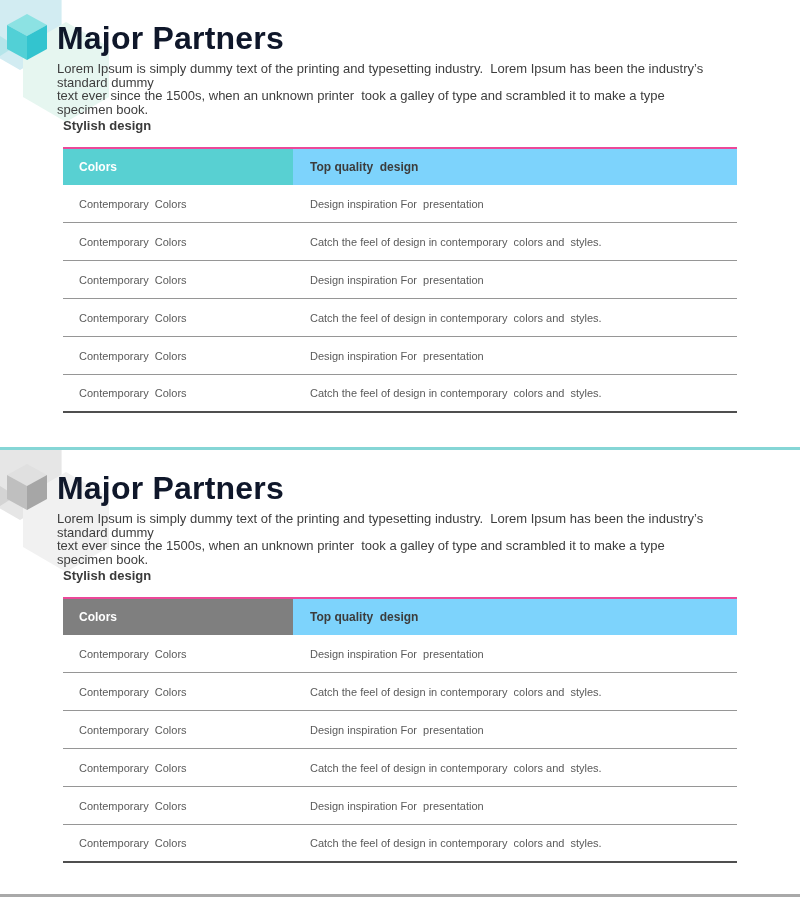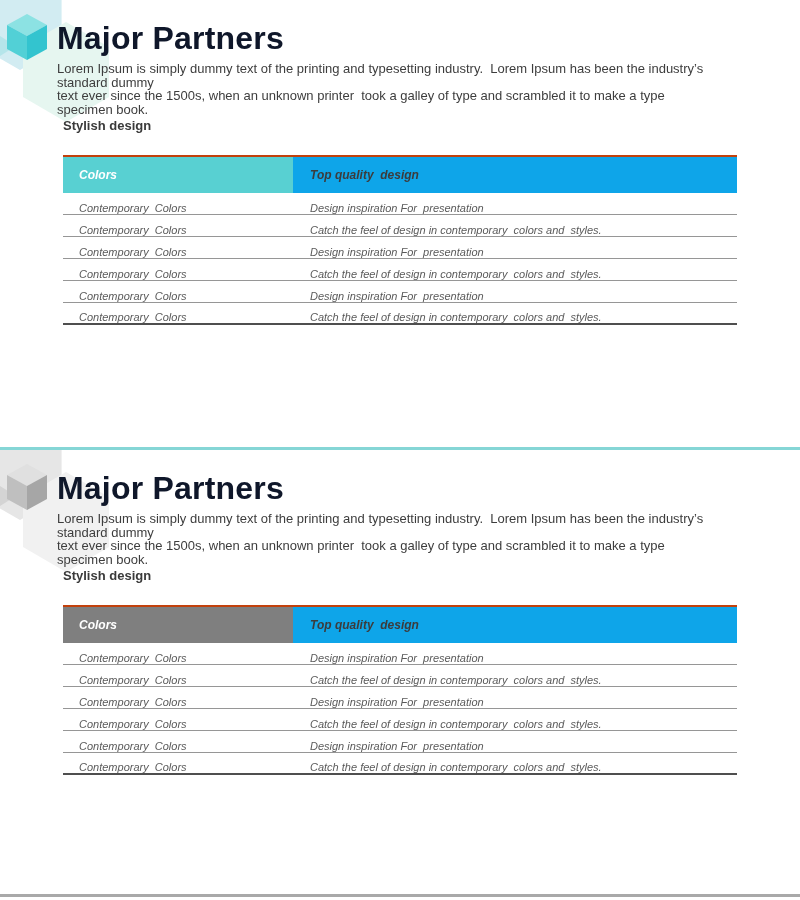--- a/index.html
+++ b/index.html
@@ -55,35 +55,34 @@
     font-size:13px; line-height:13.5px; color:#3d3d3d;
   }
   .intro span { display:block; white-space:pre-wrap; }
 
   .section-title {
     position:absolute; left:63px; top:118px; margin:0;
     font-size:13px; font-weight:700; color:#3a3a3a;
   }
 
   .table {
-    position:absolute; left:63px; top:155px; width:674px;
-    border-top:2px solid #c2410c;
-    font-style:italic;
+    position:absolute; left:63px; top:147px; width:674px;
+    border-top:2px solid #ec4899;
   }
   .thead { display:flex; height:36px; }
   .th {
     display:flex; align-items:center;
     font-size:12px; font-weight:700; white-space:pre-wrap;
   }
   .th-col1 { width:230px; padding-left:16px; box-sizing:border-box; color:#ffffff; }
   .theme-teal .th-col1 { background:#58d0d2; }
   .theme-gray .th-col1 { background:#7f7f7f; }
-  .th-col2 { flex:1; padding-left:17px; color:#3c3c3c; background:#0ea5e9; }
-
-  .trow { display:flex; height:22px; box-sizing:border-box; border-bottom:1px solid #969696;align-items:flex-end; }
+  .th-col2 { flex:1; padding-left:17px; color:#3c3c3c; background:#7dd3fc; }
+
+  .trow { display:flex; height:38px; box-sizing:border-box; border-bottom:1px solid #969696; }
   .trow:last-child { border-bottom:2px solid #4f4f4f; }
   .td {
     display:flex; align-items:center;
     font-size:11px; color:#5a5a5a; white-space:pre-wrap;
   }
   .td1 { width:230px; padding-left:16px; box-sizing:border-box; }
   .td2 { flex:1; padding-left:17px; }
 </style>
 </head>
 <body>

